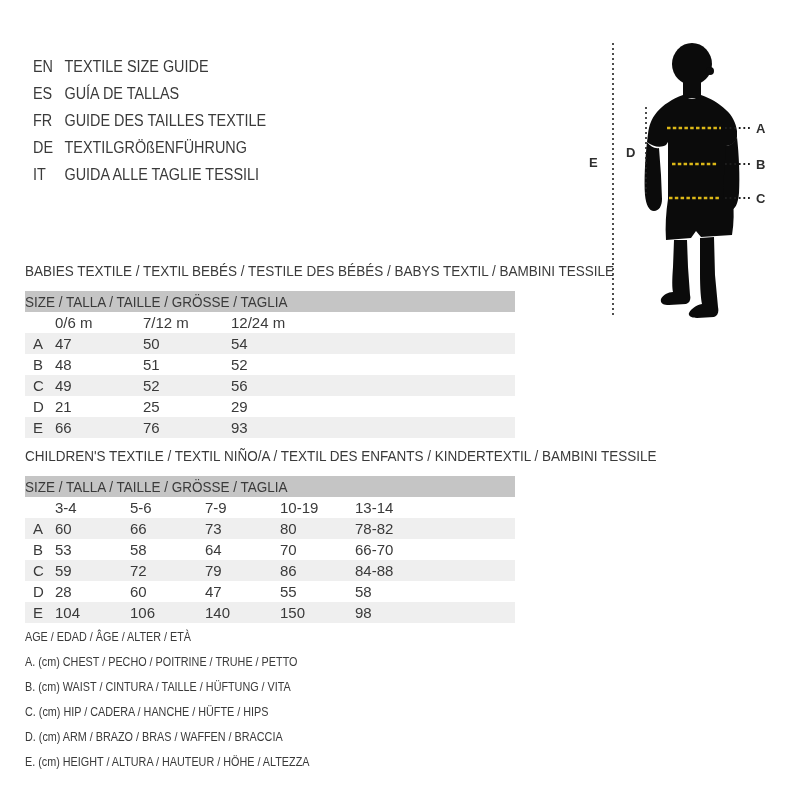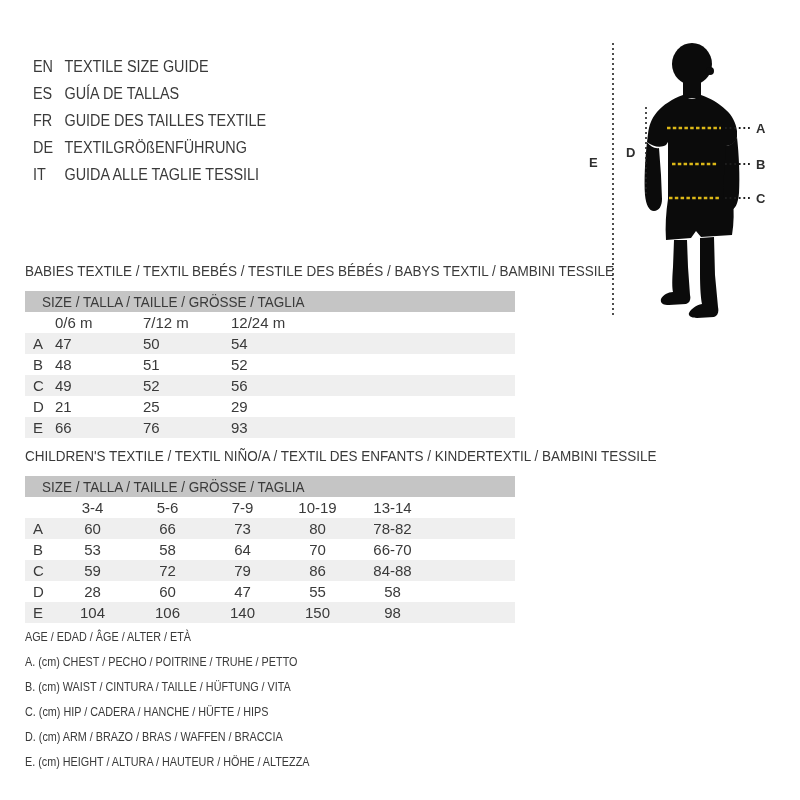--- a/index.html
+++ b/index.html
@@ -15,27 +15,27 @@
   .langs{left:33px;top:33px;margin-top:20px;}
   .lrow{display:flex;height:27px;line-height:27px;font-size:16px;}
   .lcode{width:35px;flex:0 0 35px;}
   .llabel{white-space:nowrap;}
 
   
   .sec-title{left:25px;font-size:15px;white-space:nowrap;}
 
   
   .table{left:25px;width:490px;font-size:15px;}
-  .size-bar{height:21px;line-height:21px;background:#c5c5c5;padding-left:17px;box-sizing:border-box;}
+  .size-bar{height:21px;line-height:21px;background:#c5c5c5;padding-left:0;box-sizing:border-box;}
   .trow{display:flex;height:21px;line-height:21px;}
   .trow.alt{background:#efefef;}
   .c{display:block;}
   .c.lbl{width:30px;flex:0 0 30px;padding-left:8px;box-sizing:border-box;}
   .bab .c.d{width:88px;flex:0 0 88px;text-align:left;}
-  .chl .c.d{width:75px;flex:0 0 75px;text-align:center;}
+  .chl .c.d{width:75px;flex:0 0 75px;text-align:left;}
 
   
   .legend{left:25px;top:625px;font-size:12px;}
   .lg{height:25px;line-height:25px;}
 
   
   .figure{left:580px;top:25px;width:220px;height:300px;}
   .figure svg{display:block;}
   .meas-label{font-family:"Liberation Sans",sans-serif;font-size:13px;font-weight:bold;fill:#2e2e2e;}
 </style>

